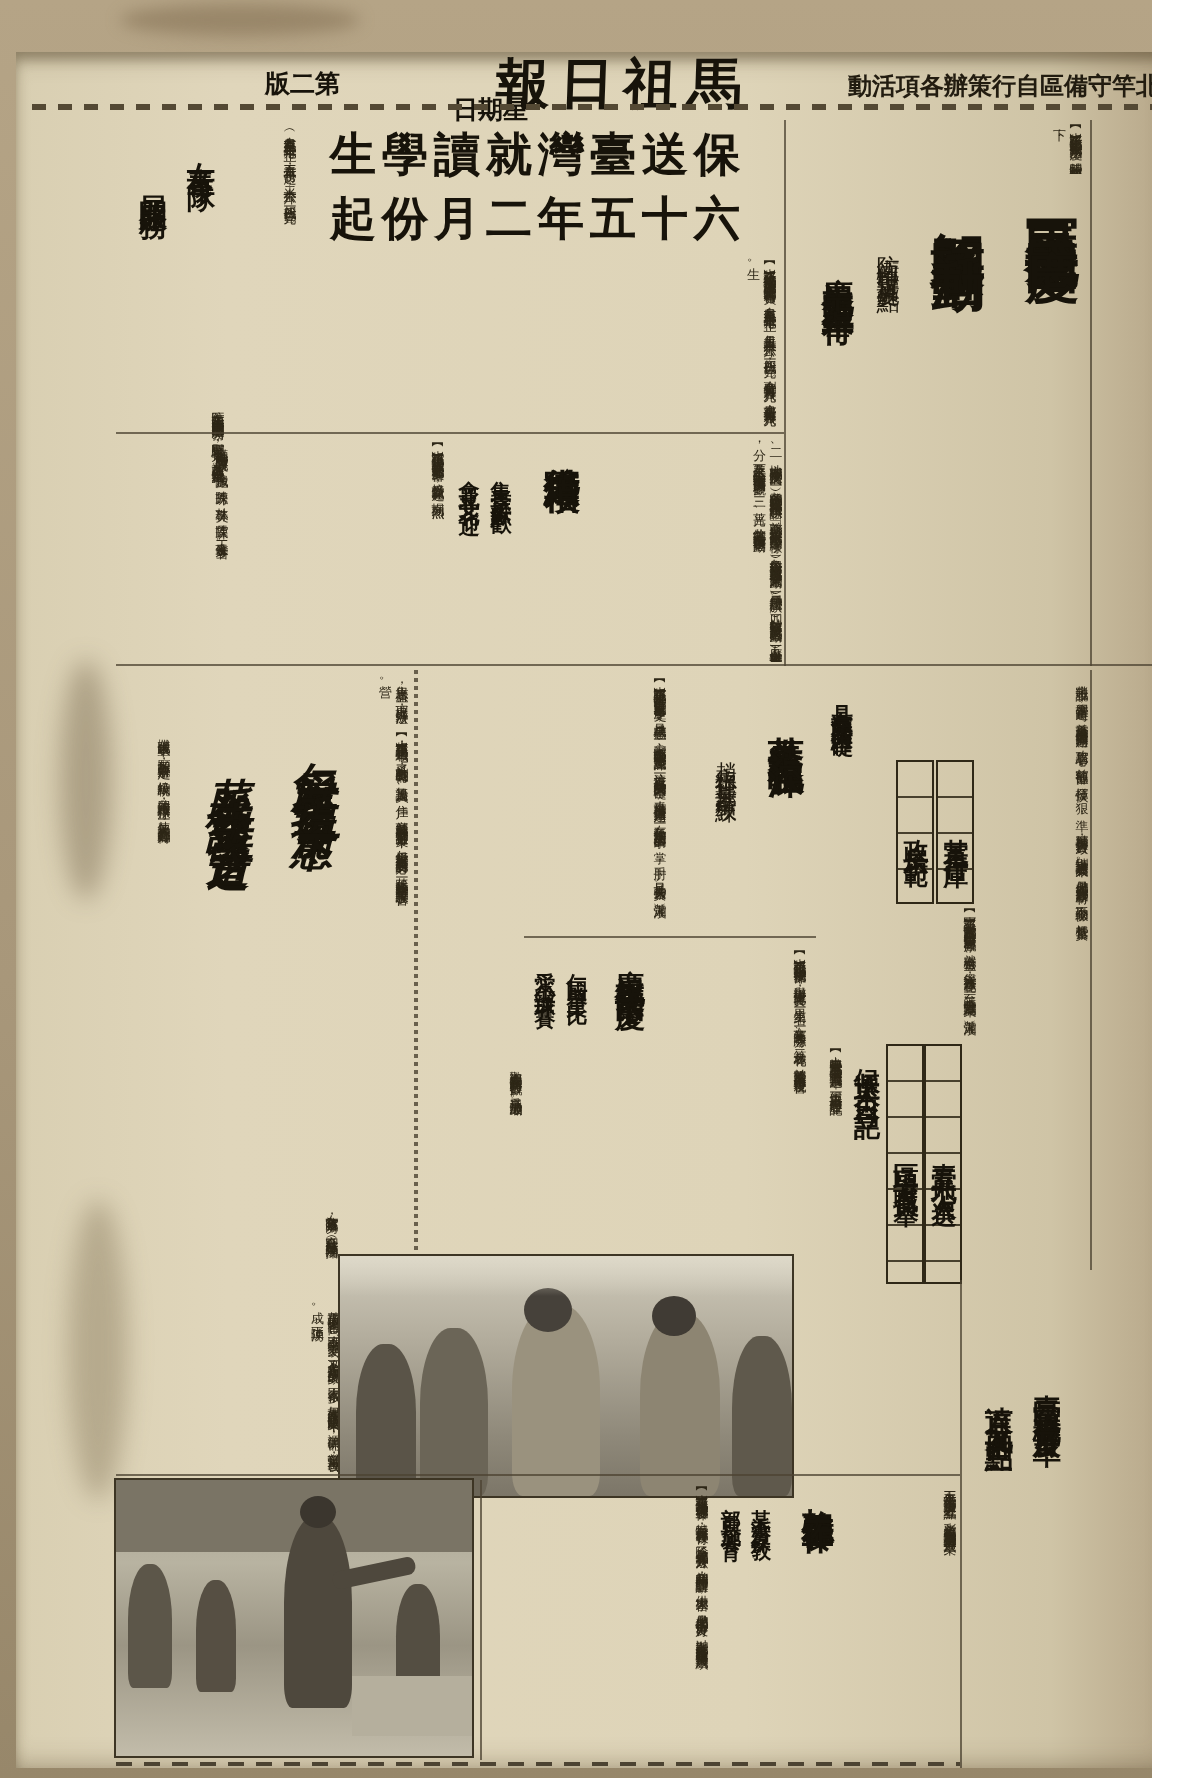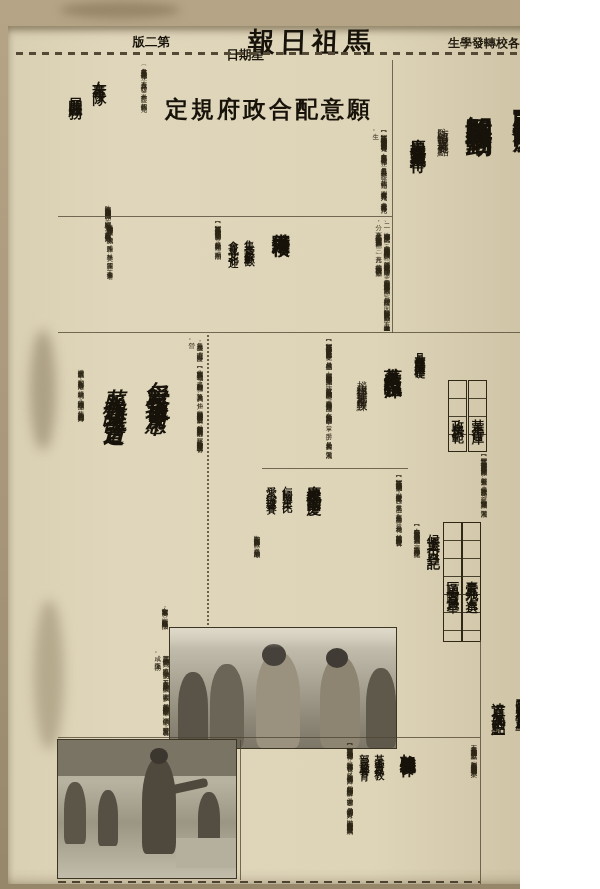--- a/index.html
+++ b/index.html
@@ -1,16 +1,16 @@
 <!DOCTYPE html>
 <html><head>
 <meta charset="utf-8">
 <style>
   html,body{margin:0;padding:0;}
-  #canvas{position:relative;width:520px;height:889px;overflow:hidden;
+  #canvas{position:relative;width:576px;height:889px;overflow:hidden;
     background:linear-gradient(180deg,#b5a486 0%,#a8977a 55%,#97876a 100%);
     font-family:"Liberation Serif",serif;color:#221c10;text-decoration:underline;}
   .abs{position:absolute;}
   #paper{position:absolute;left:8px;top:26px;width:588px;height:858px;
     background:linear-gradient(90deg,#d9cfb2 0%,#e0d6bb 18%,#ded4b8 62%,#cfc4a6 88%,#b4a486 99%);
     box-shadow:inset 0 4px 6px rgba(70,55,30,.35), inset -8px 0 14px rgba(80,62,35,.45);}
   .stain{position:absolute;border-radius:50%;filter:blur(6px);}
   .v{writing-mode:vertical-rl;text-orientation:upright;}
   .rtl{direction:rtl;unicode-bidi:bidi-override;}
   .tiny{font-size:6.5px;line-height:1.28;letter-spacing:.5px;color:#2e2717;overflow:hidden;text-align:justify;}
@@ -30,33 +30,34 @@
 
 <div id="canvas">
   <div id="paper"></div>
   <div class="stain" style="left:30px;top:330px;width:26px;height:120px;background:rgba(90,72,45,.35);"></div>
   <div class="stain" style="left:34px;top:600px;width:30px;height:150px;background:rgba(95,78,50,.30);"></div>
   <div class="stain" style="left:60px;top:2px;width:120px;height:16px;background:rgba(120,100,70,.45);filter:blur(4px);"></div>
 
   <div class="abs hl rtl" style="left:96px;top:34px;width:74px;font-size:12.5px;">第二版</div>
   <div class="abs hl rtl" style="left:204px;top:47px;width:60px;font-size:12.5px;">星期日</div>
   <div class="abs hl rtl" style="left:244px;top:24px;width:132px;font-size:27px;letter-spacing:5px;transform:skewX(-2deg);">馬祖日報</div>
-  <div class="abs rtl" style="left:398px;top:35px;width:182px;font-size:12px;font-weight:bold;">現均已匯發各校轉發學生</div>
+  <div class="abs rtl" style="left:398px;top:35px;width:182px;font-size:12px;font-weight:bold;">北竿守備區自行策辦各項活動</div>
   <div class="abs wavy" style="left:14px;top:52px;width:572px;"></div>
 
   <div class="abs v tiny" style="left:393px;top:60px;width:148px;height:27px;">【本報訊】防衛部爲慶祝六十六年國慶，特明示防區部隊及地方機關學校居民各項活動分述如下：</div>
   <div class="abs v tiny" style="left:547px;top:60px;width:50px;height:272px;">一、防區活動：（一）各單位慶祝會於十日晚間舉行，由單位主官主持精神講話並指定專人講演。（二）全防區慶祝大會於十日九時四十五分至九時五十分在中正堂舉行，參加單位人員及座次照大月會規定（不另通知）。（三）各單位一律懸掛國旗。</div>
   <div class="abs v hl" style="left:497px;top:88px;width:47px;height:250px;font-size:27px;letter-spacing:2px;">軍民慶祝雙十國慶</div>
   <div class="abs v hl" style="left:451px;top:94px;width:46px;height:252px;font-size:27px;letter-spacing:2px;">卽將展開各項活動</div>
   <div class="abs v" style="left:429px;top:118px;width:21px;height:218px;font-size:11.5px;letter-spacing:2px;">防衛部特規定實施要點</div>
   <div class="abs v hl" style="left:399px;top:126px;width:29px;height:226px;font-size:16px;letter-spacing:2px;">慶祝大會明天上午舉行</div>
   <div class="abs rule" style="left:392px;top:60px;width:1px;height:273px;"></div>
   <div class="abs rule" style="left:545px;top:60px;width:1px;height:273px;"></div>
 
-  <div class="abs hl rtl" style="left:150px;top:94px;width:238px;font-size:23px;text-align:center;letter-spacing:3px;">願意配合政府規定</div>
+  <div class="abs hl rtl" style="left:150px;top:62px;width:238px;font-size:23px;text-align:center;letter-spacing:3px;">保送臺灣就讀學生</div>
+  <div class="abs hl rtl" style="left:150px;top:94px;width:238px;font-size:23px;text-align:center;letter-spacing:3px;">六十五年二月份起</div>
   <div class="abs v tiny" style="left:118px;top:62px;width:30px;height:150px;">（自本年九月起至六十七年二月止，六十五年二月份起，米二十六公斤，折代金四一〇元）</div>
   <div class="abs v tiny" style="left:150px;top:128px;width:238px;height:86px;">【本報訊】救總補助保送來臺就讀學生主副食及書籍等費，自本年九月起至六十七年二月止，每人每月白米二十六公斤，折代金四一〇元，副食費每人每月六百元，書籍費每人每年六百元，現均已匯發各校轉發學生。</div>
   <div class="abs v hl" style="left:86px;top:70px;width:22px;height:110px;font-size:14px;letter-spacing:3px;">女青年隊</div>
   <div class="abs v hl" style="left:62px;top:86px;width:22px;height:110px;font-size:14px;letter-spacing:3px;">展開服務</div>
   <div class="abs v tiny" style="left:60px;top:200px;width:52px;height:128px;">防區女青年工作隊國慶期間展開勞軍服務，慰問駐軍官兵，並配合各項慶祝活動。</div>
   <div class="abs rule" style="left:58px;top:216px;width:334px;height:1px;"></div>
 
   <div class="abs v tiny" style="left:294px;top:219px;width:97px;height:112px;">二、地方機關學校及居民：（一）各機關學校搭建彩牌懸掛國旗標語，並聯合懸掛「慶祝六十六年國慶」等字樣。（二）各學校舉辦慶祝會並舉辦各項文康活動。（三）戶戶懸掛國旗。（四）社敎館舉辦展覽及遊藝活動。（五）歷史文物供應處於十日上午八時三十分至十一時三十分，及下午三時三十分至十七時開放供民眾參觀。三、莒光、北竿守備區自行策辦各項活動。</div>
   <div class="abs v hl" style="left:257px;top:219px;width:36px;height:113px;font-size:18px;letter-spacing:1px;">後備軍人楷模</div>
   <div class="abs v hl" style="left:241px;top:232px;width:15px;height:100px;font-size:10.5px;letter-spacing:4px;">集臺接獻歡</div>

